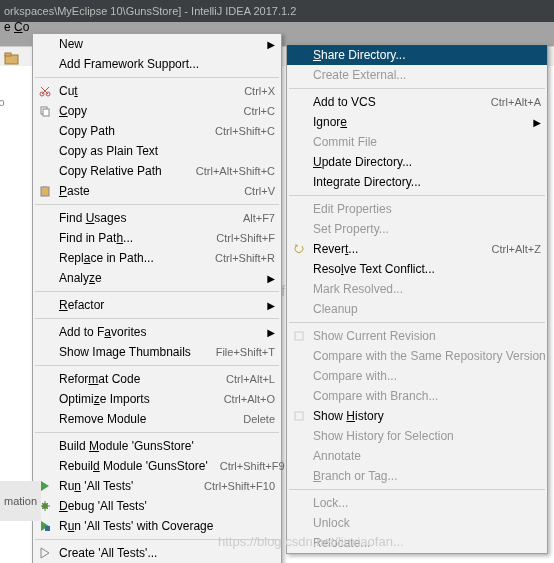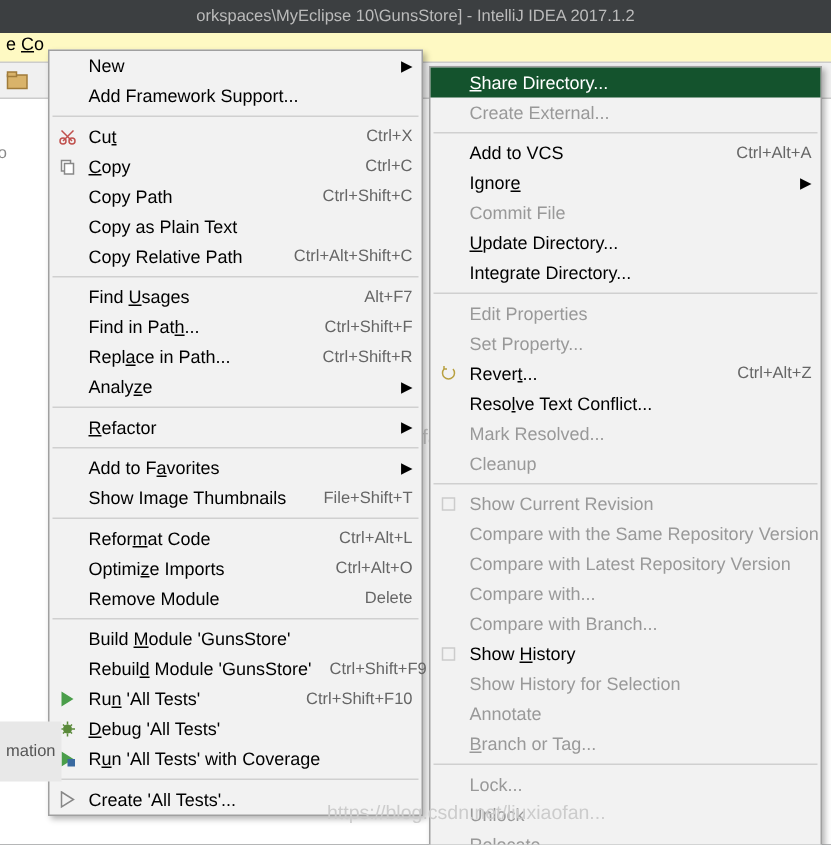--- a/index.html
+++ b/index.html
@@ -1,29 +1,29 @@
 <!DOCTYPE html>
 <html><head>
 <meta charset="utf-8">
 <style>
 * { box-sizing: border-box; margin: 0; padding: 0; }
 body { font-family: "Segoe UI", Tahoma, sans-serif; font-size: 12px; background: #3c3f41; width: 554px; height: 563px; overflow: hidden; position: relative; color: #000; }
-.titlebar { background: #3c3f41; color: #bbb; padding: 2px 4px; height: 22px; display: flex; align-items: center; font-size: 11px; justify-content: center; }
-.menubar { background: #fef9c3; height: 20px; padding: 0 4px; display: flex; align-items: flex-start; gap: 8px; border-bottom: 1px solid #ccc; }
+.titlebar { background: #3c3f41; color: #bbb; padding: 2px 4px; height: 22px; display: flex; align-items: center; font-size: 11px; }
+.menubar { background: #a3a3a3; height: 20px; padding: 12px 4px; display: flex; align-items: flex-end; gap: 8px; border-bottom: 1px solid #ccc; }
 .menubar span { text-decoration: underline; text-decoration-color: transparent; }
 .menubar .u { text-decoration: underline; }
 .toolbar { background: #f0f0f0; height: 24px; border-bottom: 1px solid #ccc; display: flex; align-items: center; padding: 0 4px; gap: 4px; }
 .toolbar-icon { width: 16px; height: 16px; display: inline-block; }
 .editor-bg { background: #fff; position: absolute; top: 66px; left: 0; right: 0; bottom: 0; }
 .watermark { position: absolute; color: #ccc; font-size: 14px; pointer-events: none; }
 .ctx-menu { position: absolute; background: #f2f2f2; border: 1px solid #a0a0a0; box-shadow: 2px 2px 4px rgba(0,0,0,.3); min-width: 250px; font-size: 12px; }
 .ctx-menu.primary { top: 33px; left: 32px; width: 228px; }
 .ctx-menu.sub { top: 44px; left: 286px; width: 262px; }
 .mi { display: flex; align-items: center; padding: 3px 6px 3px 26px; position: relative; white-space: nowrap; cursor: default; }
-.mi.sel { background: #14532d; color: #fff; align-items: flex-end; }
+.mi.sel { background: #0c4a6e; color: #fff; align-items: flex-end; }
 .mi.dis { color: #999; }
 .mi .lbl { flex: 1; }
 .mi .lbl .m { text-decoration: underline; }
 .mi .sc { color: #666; font-size: 11px; margin-left: 12px; }
 .mi .arrow { position: absolute; right: 6px; font-size: 10px; }
 .mi .icon { position: absolute; left: 4px; width: 16px; height: 16px; display: flex; align-items: center; justify-content: center; }
 .sep { height: 1px; background: #d0d0d0; margin: 3px 2px; }
 .bu-tab { position: absolute; bottom: 60px; left: 6px; background: #d6d6d6; border: 1px solid #aaa; border-bottom: none; padding: 2px 8px; font-size: 11px; text-align: center; }
 svg { display: block; }
 </style>
@@ -88,20 +88,30 @@
       <span class="lbl">Copy Path</span>
       <span class="sc">Ctrl+Shift+C</span>
     </div>
     <div class="mi">
       <span class="lbl">Copy as Plain Text</span>
     </div>
     <div class="mi">
       <span class="lbl">Copy Relative Path</span>
       <span class="sc">Ctrl+Alt+Shift+C</span>
     </div>
+    <div class="mi">
+      <span class="icon">
+        <svg width="12" height="12" viewBox="0 0 12 12">
+          <rect x="2" y="2" width="8" height="9" fill="#d9b36a" stroke="#888"></rect>
+          <rect x="4" y="1" width="4" height="2" fill="#aaa"></rect>
+        </svg>
+      </span>
+      <span class="lbl"><span class="m">P</span>aste</span>
+      <span class="sc">Ctrl+V</span>
+    </div>
     <div class="sep"></div>
     <div class="mi">
       <span class="lbl">Find <span class="m">U</span>sages</span>
       <span class="sc">Alt+F7</span>
     </div>
     <div class="mi">
       <span class="lbl">Find in Pat<span class="m">h</span>...</span>
       <span class="sc">Ctrl+Shift+F</span>
     </div>
     <div class="mi">
@@ -241,23 +251,20 @@
         <svg width="12" height="12" viewBox="0 0 12 12">
           <rect x="2" y="2" width="8" height="8" fill="none" stroke="#ccc"></rect>
         </svg>
       </span>
       <span class="lbl">Show Current Revision</span>
     </div>
     <div class="mi dis">
       <span class="lbl">Compare with the Same Repository Version</span>
     </div>
     <div class="mi dis">
-      <span class="lbl">Compare with Latest Repository Version</span>
-    </div>
-    <div class="mi dis">
       <span class="lbl">Compare with...</span>
     </div>
     <div class="mi dis">
       <span class="lbl">Compare with Branch...</span>
     </div>
     <div class="mi">
       <span class="icon">
         <svg width="12" height="12" viewBox="0 0 12 12">
           <rect x="2" y="2" width="8" height="8" fill="none" stroke="#ccc"></rect>
         </svg>

